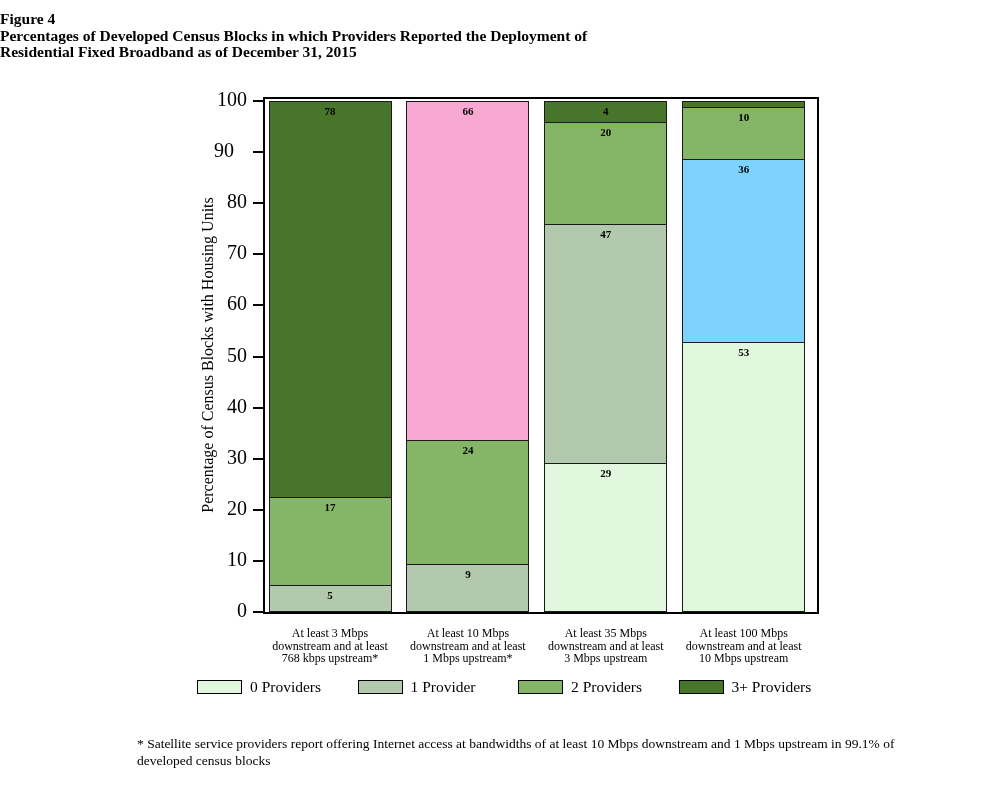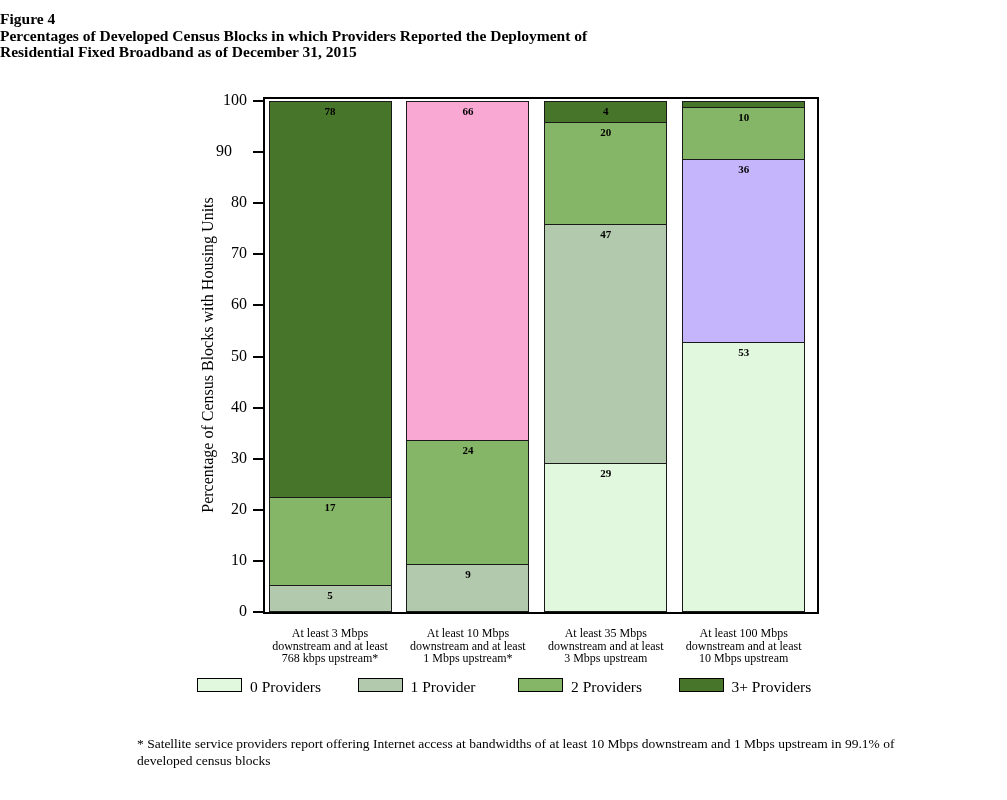--- a/index.html
+++ b/index.html
@@ -7,37 +7,37 @@
         font-family:"Liberation Serif",serif;color:#000;overflow:hidden;}
 
   .title-block{position:absolute;top:11px;left:0;width:100%;text-align:left;
                font-weight:bold;font-size:15.5px;line-height:16.5px;}
 
   .plot{position:absolute;left:263px;top:97px;width:556px;height:517px;
         border:2px solid #000;box-sizing:border-box;background:#fff;}
 
   .tick{position:absolute;left:-12px;width:10px;height:2px;background:#000;}
   .tick-label{position:absolute;left:-64px;width:46px;text-align:right;
-              font-size:16px;transform:translateY(-55%);font-family:Liberation Serif, serif;}
+              font-size:20px;transform:translateY(-55%);font-family:Liberation Serif, serif;}
   .y-title{position:absolute;left:-57px;top:256px;white-space:nowrap;font-size:16px;
            transform:translate(-50%,-50%) rotate(-90deg);}
 
   .bar{position:absolute;bottom:0;height:511px;width:123px;display:flex;
        flex-direction:column;border:1px solid #1a1a1a;box-sizing:border-box;}
   .seg{position:relative;flex-basis:0;min-height:0;}
   .seg + .seg{border-top:1px solid #1a1a1a;}
   .seg-label{position:absolute;top:3px;left:0;width:100%;text-align:center;
              font-weight:bold;font-size:11px;line-height:12px;}
 
   .xlabel{position:absolute;top:627px;width:190px;text-align:center;
           font-size:12px;line-height:12.5px;}
   .xlabel span{display:block;}
 
   .legend{position:absolute;left:197px;top:678px;display:flex;}
-  .legend-item{display:flex;width:160.5px;}
+  .legend-item{display:flex;align-items:center;width:160.5px;}
   .legend-item:last-child{width:auto;}
   .legend-swatch{width:43px;height:12px;border:1px solid #000;margin-right:8px;
                  box-sizing:content-box;flex:none;}
   .legend-label{font-size:15.5px;white-space:nowrap;}
 
   .footnote{position:absolute;left:137px;width:785px;font-size:13.5px;line-height:17px;}
   #footnote-satellite{top:711px;margin-top:24px;}
   #footnote-rounding{top:757px;}
 </style>
 </head>
@@ -109,21 +109,21 @@
         </div>
         <div class="seg" style="flex-grow: 0.29; background: rgb(225, 247, 222);">
           <span class="seg-label">29</span>
         </div>
       </div>
       <div class="bar" style="left: 417.2px; width: 123px;">
         <div class="seg" style="flex-grow: 0.01; background: rgb(71, 117, 42);"></div>
         <div class="seg" style="flex-grow: 0.1; background: rgb(133, 181, 102);">
           <span class="seg-label">10</span>
         </div>
-        <div class="seg" style="flex-grow: 0.36; background: #c4b5fd; padding-left: 28px;">
+        <div class="seg" style="flex-grow: 0.36; background: #7dd3fc; padding-left: 28px;">
           <span class="seg-label">36</span>
         </div>
         <div class="seg" style="flex-grow: 0.53; background: rgb(225, 247, 222);">
           <span class="seg-label">53</span>
         </div>
       </div>
     </div>
 
   <div id="xlabels">
       <div class="xlabel" style="left: 235px;">

